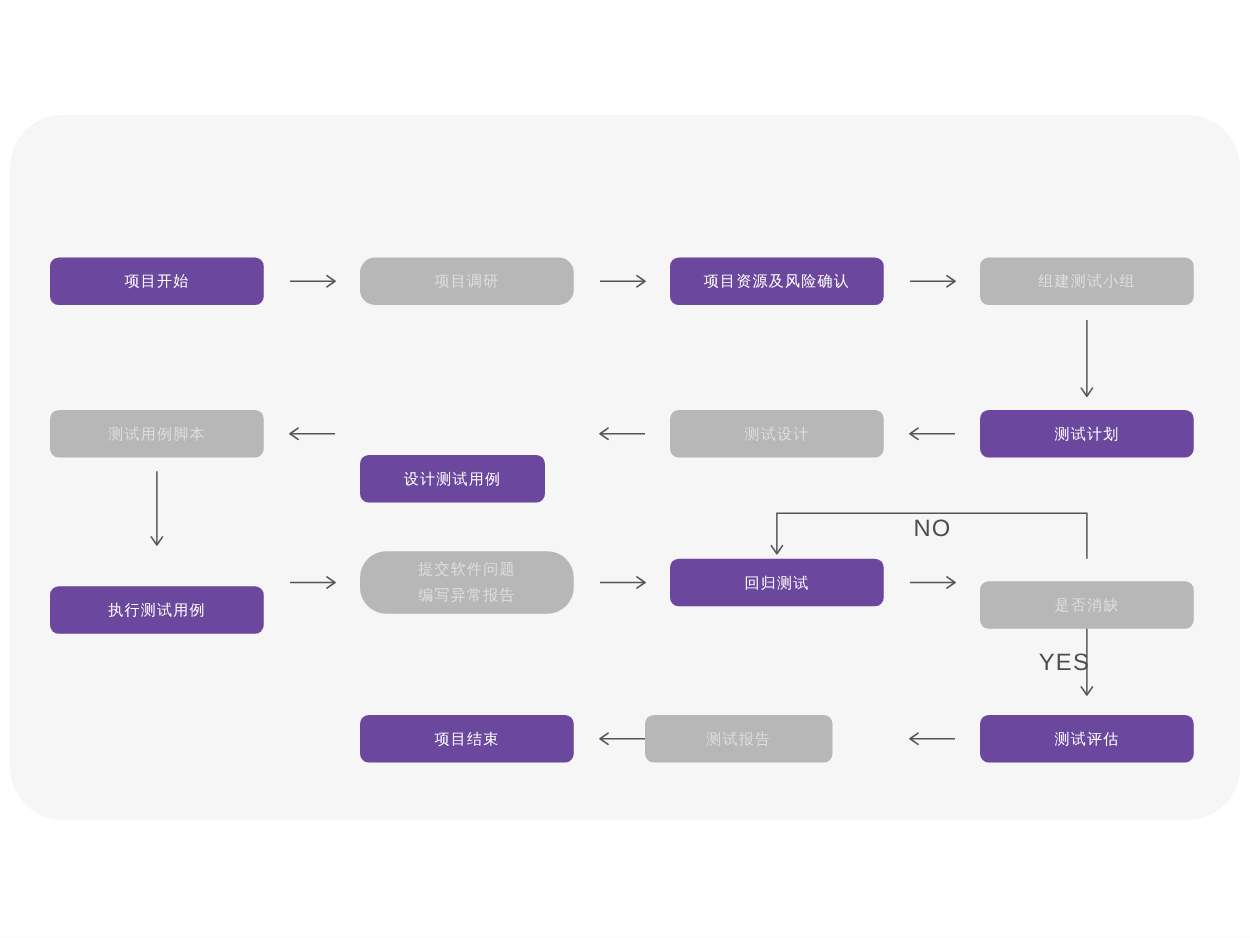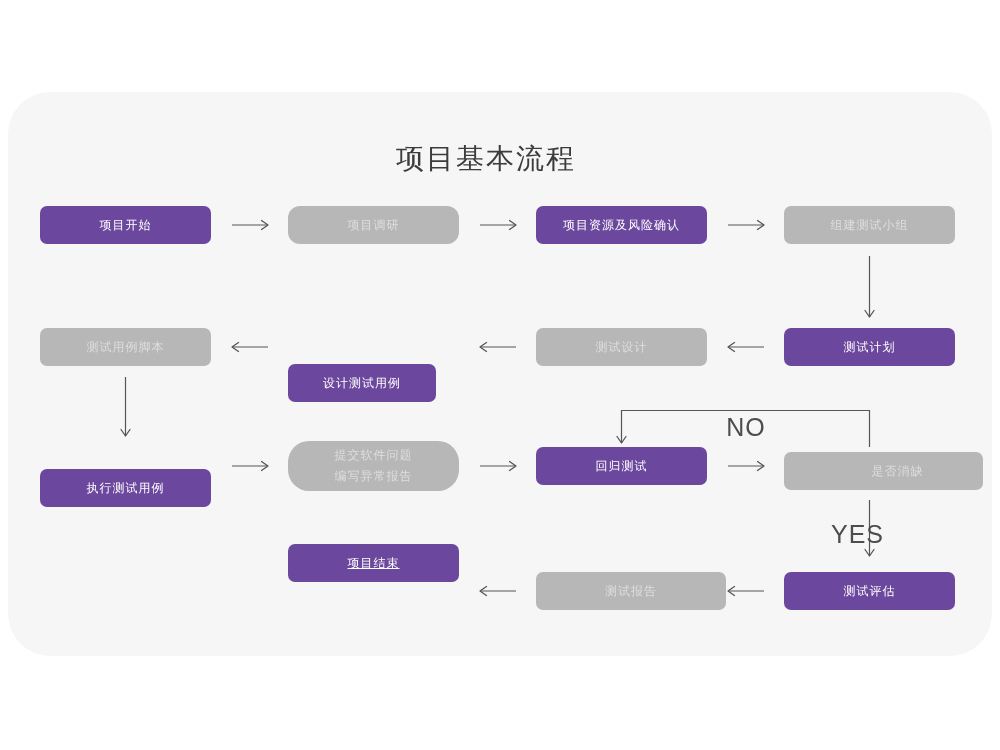--- a/index.html
+++ b/index.html
@@ -29,34 +29,33 @@
     border-radius:7px;
     font-size:12px;line-height:21px;
     text-align:center;white-space:pre-line;
     letter-spacing:1px;
   }
   .node.purple{background:var(--purple,#6b479d);color:var(--purple-text,#ffffff);}
   .node.gray{background:var(--gray,#b7b7b7);color:var(--gray-text,#dedede);}
   svg.connectors{position:absolute;left:0;top:0;width:1000px;height:750px;pointer-events:none;}
   .edge-label{
     position:absolute;
-    font-size:25px;color:var(--arrow,#4d4d4d);
+    font-size:19px;color:var(--arrow,#4d4d4d);
     letter-spacing:1px;
   }
   .edge-label.no{left:719px;top:413px;width:54px;text-align:center;}
   .edge-label.yes{left:831px;top:520px;text-align:right;}
 </style>
 </head>
 <body>
 
 <div class="stage">
 
   <div class="card"></div>
 
-  <div class="title">项目基本流程</div>
 
   <svg class="connectors" viewBox="0 0 1000 750" xmlns="http://www.w3.org/2000/svg">
     <defs>
       <marker id="ah" markerUnits="userSpaceOnUse" markerWidth="18" markerHeight="18" viewBox="-9 -9 18 18" refX="0" refY="0" orient="auto">
         <path d="M-6.5,-4.5 L0,0 L-6.5,4.5" fill="none" stroke="#555555" stroke-width="1.3" stroke-linecap="round" stroke-linejoin="round"></path>
       </marker>
     </defs>
     <g stroke="#555555" stroke-width="1.2" fill="none">
 
       <line x1="232" y1="225" x2="268" y2="225" marker-end="url(#ah)"></line>
@@ -93,19 +92,19 @@
       <div class="node purple" style="left: 536px; top: 206px; width: 171px; height: 38px;">项目资源及风险确认</div>
       <div class="node gray" style="left: 784px; top: 206px; width: 171px; height: 38px;">组建测试小组</div>
       <div class="node purple" style="left: 784px; top: 328px; width: 171px; height: 38px;">测试计划</div>
       <div class="node gray" style="left: 536px; top: 328px; width: 171px; height: 38px;">测试设计</div>
       <div class="node purple" style="left: 288px; top: 328px; width: 148px; height: 38px; margin-top: 36px;">设计测试用例</div>
       <div class="node gray" style="left: 40px; top: 328px; width: 171px; height: 38px;">测试用例脚本</div>
       <div class="node purple" style="left: 40px; top: 469px; width: 171px; height: 38px;">执行测试用例</div>
       <div class="node gray" style="left: 288px; top: 441px; width: 171px; height: 50px; border-radius: 21px;">提交软件问题
 编写异常报告</div>
       <div class="node purple" style="left: 536px; top: 447px; width: 171px; height: 38px;">回归测试</div>
-      <div class="node gray" style="left: 784px; top: 452px; width: 171px; height: 38px; padding-left: 28px;">是否消缺</div>
+      <div class="node gray" style="left: 784px; top: 465px; width: 171px; height: 38px;">是否消缺</div>
       <div class="node purple" style="left: 784px; top: 572px; width: 171px; height: 38px;">测试评估</div>
-      <div class="node gray" style="left: 536px; top: 572px; width: 190px; height: 38px;">测试报告</div>
-      <div class="node purple" style="left: 288px; top: 544px; width: 171px; height: 38px; text-decoration: underline;">项目结束</div>
+      <div class="node gray" style="left: 516px; top: 572px; width: 150px; height: 38px;">测试报告</div>
+      <div class="node purple" style="left: 288px; top: 572px; width: 171px; height: 38px;">项目结束</div>
     </div>
 
 </div>
 
 </body></html>

